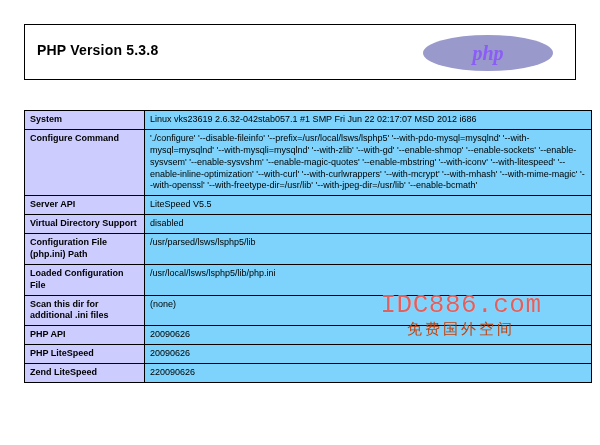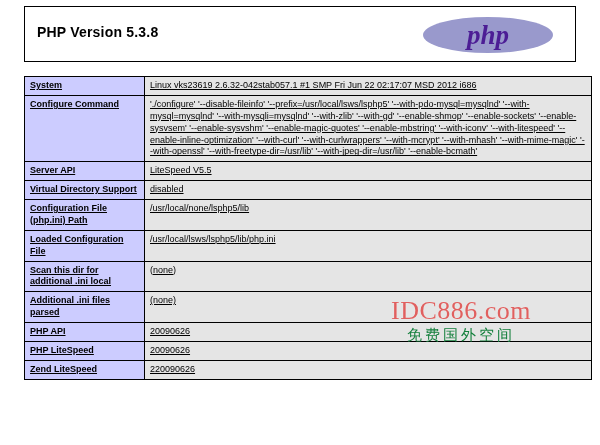--- a/index.html
+++ b/index.html
@@ -14,21 +14,21 @@
     font-family: "Liberation Sans", sans-serif;
     font-size: 9px;
     color: #000000;
     position: relative;
   }
   .page {
     width: 600px;
     height: 344px;
     position: relative;
     box-sizing: border-box;
-    padding: 0 10px 0 10px;
+    padding: 18px 10px 0 10px;
   }
 
   
   .header {
     margin: 6px 14px 0 14px;
     border: 1px solid #000000;
     background: #ffffff;
     height: 56px;
     position: relative;
     box-sizing: border-box;
@@ -62,76 +62,75 @@
     position: absolute;
     left: 0;
     top: 6px;
     width: 130px;
     height: 36px;
     line-height: 36px;
     text-align: center;
     font-family: "Liberation Serif", serif;
     font-style: italic;
     font-weight: bold;
-    font-size: 27px;
-    color: #4c1d95;
+    font-size: 20px;
+    color: #8b5cf6;
   }
 
   
   table.info {
-    margin: 14px 14px 0 14px;
+    margin: 30px 14px 0 14px;
     border-collapse: collapse;
     width: 568px;
     table-layout: fixed;
-    text-decoration: underline;
   }
   table.info td {
     border: 1px solid #000000;
     padding: 3px 4px 3px 5px;
     vertical-align: top;
     font-size: 9px;
     line-height: 1.32;
     word-wrap: break-word;
     overflow-wrap: break-word;
   }
   td.k {
     width: 110px;
     background: #ccccff;
     font-weight: bold;
     color: #000000;
   }
   td.v {
-    background: #e5e5e5;
+    background: #7dd3fc;
     color: #000000;
   }
   td.v.mono {
     font-family: "Liberation Sans", sans-serif;
   }
 
   
   .watermark {
     position: absolute;
     right: 14px;
     bottom: 6px;
     width: 250px;
     text-align: center;
     pointer-events: none;
   }
   .wm-main {
-    font-family: Liberation Serif, serif;
+    font-family: Liberation Mono, monospace;
     font-size: 26px;
     color: #e0605f;
     letter-spacing: 0.5px;
     line-height: 1;
     text-shadow: 0 0 1px rgba(255,255,255,0.6);
   }
   .wm-sub {
     font-family: "Liberation Sans", sans-serif;
     font-size: 15px;
-    color: #15803d;
+    color: #c2410c;
     letter-spacing: 3px;
     line-height: 1.2;
     margin-top: 2px;
   }
 </style>
 </head>
 <body>
 
 <div class="page">
 
@@ -156,32 +155,28 @@
       <tr>
         <td class="k">Server API</td>
         <td class="v">LiteSpeed V5.5</td>
       </tr>
       <tr>
         <td class="k">Virtual Directory Support</td>
         <td class="v">disabled</td>
       </tr>
       <tr>
         <td class="k">Configuration File (php.ini) Path</td>
-        <td class="v">/usr/local/none/lsphp5/lib</td>
+        <td class="v">/usr/parsed/lsws/lsphp5/lib</td>
       </tr>
       <tr>
         <td class="k">Loaded Configuration File</td>
         <td class="v">/usr/local/lsws/lsphp5/lib/php.ini</td>
       </tr>
       <tr>
-        <td class="k">Scan this dir for additional .ini local</td>
-        <td class="v">(none)</td>
-      </tr>
-      <tr>
-        <td class="k">Additional .ini files parsed</td>
+        <td class="k">Scan this dir for additional .ini files</td>
         <td class="v">(none)</td>
       </tr>
       <tr>
         <td class="k">PHP API</td>
         <td class="v">20090626</td>
       </tr>
       <tr>
         <td class="k">PHP LiteSpeed</td>
         <td class="v">20090626</td>
       </tr>

